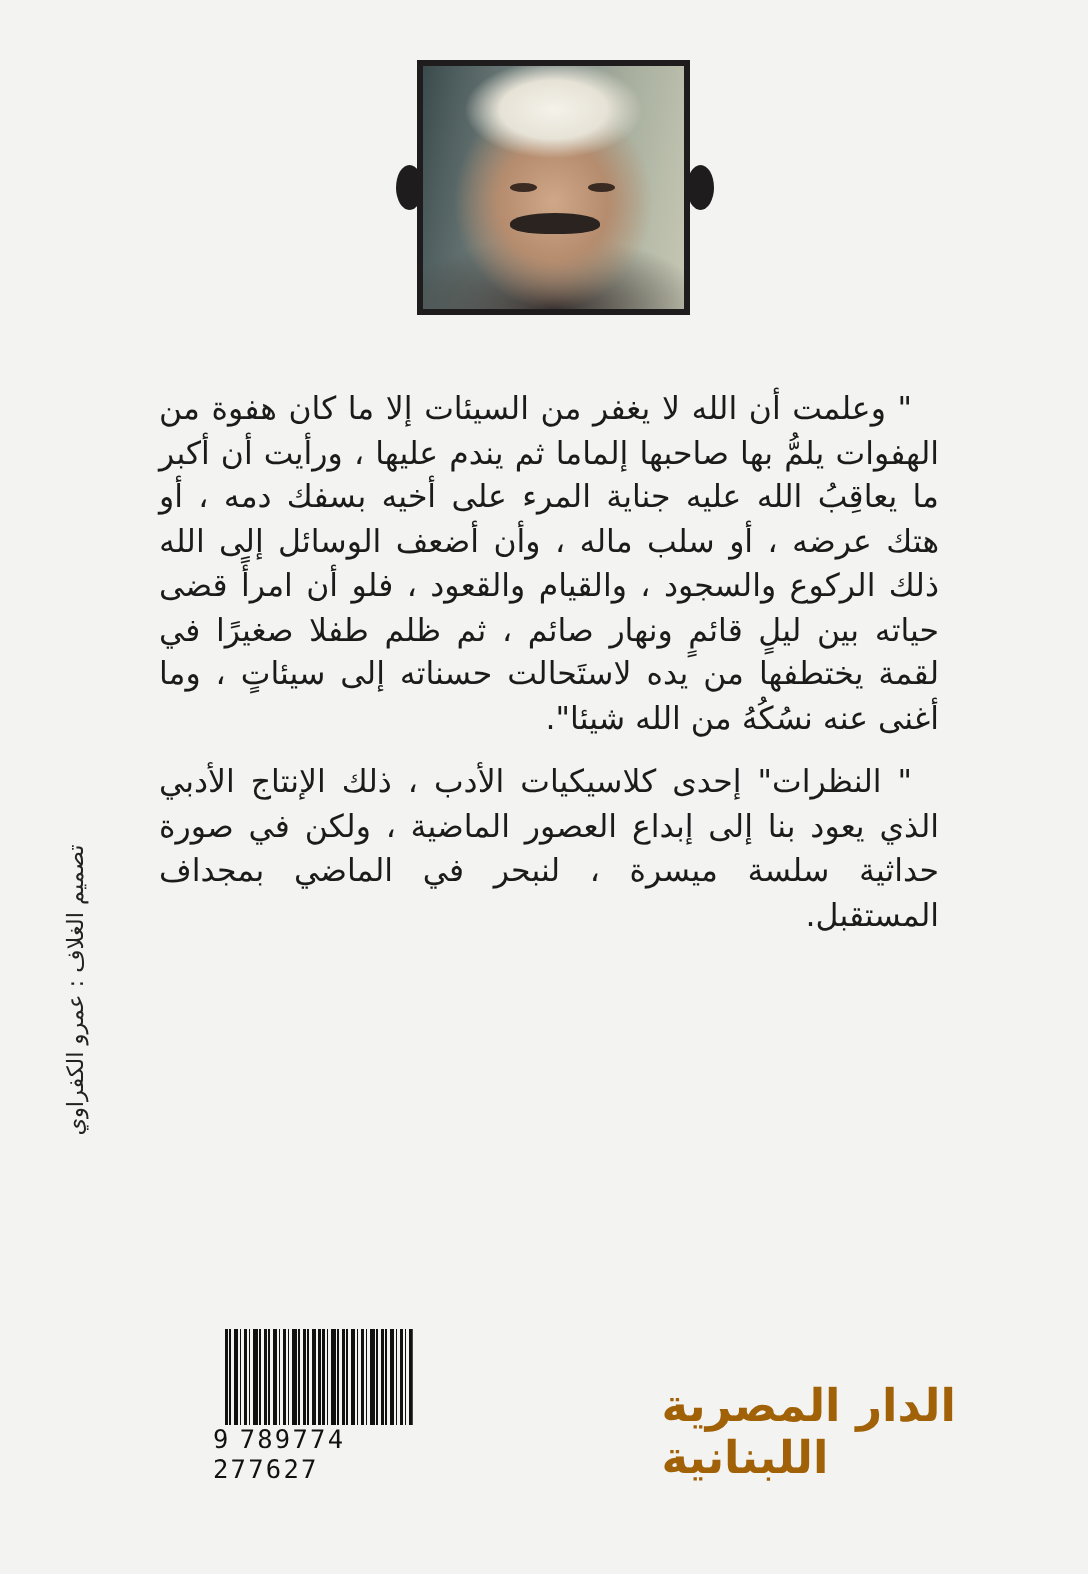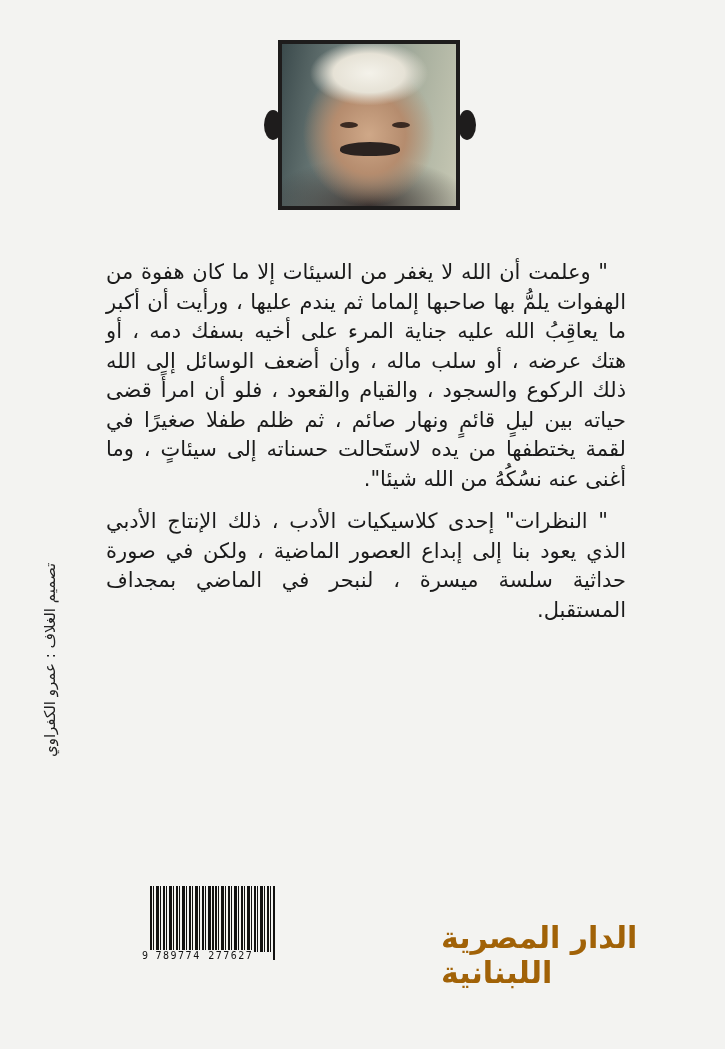--- a/index.html
+++ b/index.html
@@ -65,21 +65,21 @@
   }
   .bars {
     position: absolute; left: 8px; top: 0; width: 125px; height: 66px;
     background: repeating-linear-gradient(90deg,
       #111 0 2px, #f3f3f1 2px 3px, #111 3px 4px, #f3f3f1 4px 6px,
       #111 6px 9px, #f3f3f1 9px 10px, #111 10px 11px, #f3f3f1 11px 13px);
   }
   .guard { position: absolute; top: 0; width: 2px; height: 74px; background: #111; }
   .bc-digits {
     position: absolute; left: 0; top: 64px;
-    font-family: "DejaVu Sans Mono", monospace; font-size: 10px; letter-spacing: 1.5px;
+    font-family: "DejaVu Sans Mono", monospace; font-size: 17px; letter-spacing: 1.5px;
     background: #f3f3f1; color: #111;
   }
   .bc-digits .first { margin-right: 6px; }
 
   .publisher {
     position: absolute; left: 441px; top: 920px; width: 210px;
     text-align: left; direction: rtl;
     font-size: 30px; font-weight: bold; color: #a16207;
     letter-spacing: -1px;
   }

